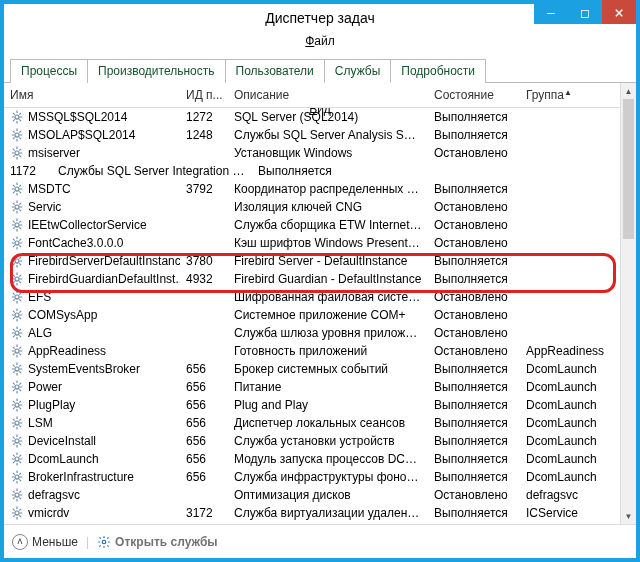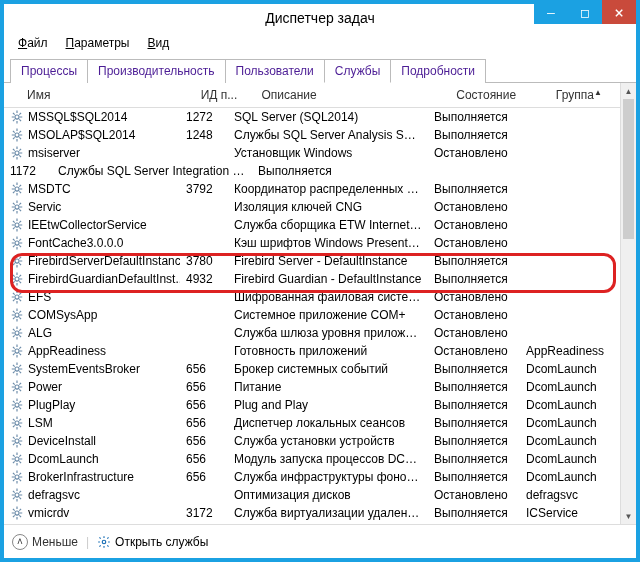--- a/index.html
+++ b/index.html
@@ -3,43 +3,43 @@
 <meta charset="utf-8">
 <style>
   * { margin: 0; padding: 0; box-sizing: border-box; }
   body { font-family: 'Segoe UI', Tahoma, sans-serif; font-size: 12px; background: #fff; }
   .window { width: 640px; height: 562px; border: 4px solid #1ba1e2; display: flex; flex-direction: column; background: #fff; position: relative; }
   .titlebar { height: 28px; background: #fff; display: flex; align-items: center; position: relative; }
   .title { position: absolute; left: 50%; transform: translateX(-50%); font-size: 14px; color: #000; text-align: right; }
   .ctl { position: absolute; right: 0; top: -4px; display: flex; }
   .ctlbtn { width: 34px; height: 24px; background: #1ba1e2; color: #fff; display: flex; align-items: center; justify-content: center; font-size: 13px; font-family: monospace; cursor: pointer; }
   .ctlbtn.close { background: #c94a3b; font-size: 16px; }
-  .menubar { height: 22px; display: flex; align-items: center; padding: 0 6px; gap: 2px; }
+  .menubar { height: 22px; display: flex; align-items: center; padding: 0 6px; gap: 16px; flex-direction: column; }
   .menuitem { padding: 2px 8px; cursor: pointer; }
   .menuitem u { text-decoration: underline; }
   .tabs { display: flex; padding: 4px 6px 0 6px; border-bottom: 1px solid #bbb; }
-  .tab { padding: 4px 10px; border: 1px solid #bbb; border-bottom: none; margin-right: -1px; background: #fff; cursor: pointer; position: relative; top: 1px; color: #4c1d95; }
+  .tab { padding: 4px 10px; border: 1px solid #bbb; border-bottom: none; margin-right: -1px; background: #fff; cursor: pointer; position: relative; top: 1px; color: #14532d; }
   .tab.active { background: #fff; z-index: 2; border-bottom: 1px solid #fff; }
   .content { flex: 1; display: flex; overflow: hidden; position: relative; }
   .table { flex: 1; overflow: auto; }
   .thead { display: flex; border-bottom: 1px solid #ddd; background: #fff; position: sticky; top: 0; }
-  .th { padding: 5px 6px; font-weight: normal; color: #333; border-right: 1px solid transparent; white-space: nowrap; overflow: hidden; cursor: pointer; margin-left: 17px; }
+  .th { padding: 5px 6px; font-weight: normal; color: #333; border-right: 1px solid transparent; white-space: nowrap; overflow: hidden; cursor: pointer; }
   .sortglyph { font-size: 8px; vertical-align: top; }
   .tr { display: flex; height: 18px; align-items: center; white-space: nowrap; }
   .td { padding: 1px 6px; overflow: hidden; text-overflow: ellipsis; white-space: nowrap; }
   .c-name { width: 176px; display: flex; align-items: center; gap: 4px; }
   .c-pid  { width: 48px; }
   .c-desc { width: 200px; }
   .c-stat { width: 92px; }
   .c-grp  { width: 96px; }
   .gear { width: 14px; height: 14px; flex-shrink: 0; }
   .hl { position: absolute; border: 3px solid #d22; border-radius: 12px; left: 6px; right: 20px; pointer-events: none; }
   .footer { height: 34px; border-top: 1px solid #ddd; display: flex; align-items: center; padding: 0 8px; gap: 8px; }
   .fbtn { display: flex; align-items: center; gap: 4px; cursor: pointer; color: #333; }
-  .link { color: #000000; }
+  .link { color: #737373; font-weight: bold; }
   .circ { width: 16px; height: 16px; border: 1px solid #888; border-radius: 50%; display: inline-flex; align-items: center; justify-content: center; font-size: 10px; }
   .scrollbar { position: absolute; right: 0; top: 0; bottom: 0; width: 16px; background: #f0f0f0; border-left: 1px solid #ddd; }
   .sb-btn { height: 16px; background: #f0f0f0; display:flex; align-items:center; justify-content:center; color:#555; font-size:8px;}
   .sb-thumb { position:absolute; top:16px; left:2px; right:2px; height:140px; background:#cdcdcd; }
 </style>
 </head>
 <body>
 
 <div class="window">
   <div class="titlebar">

